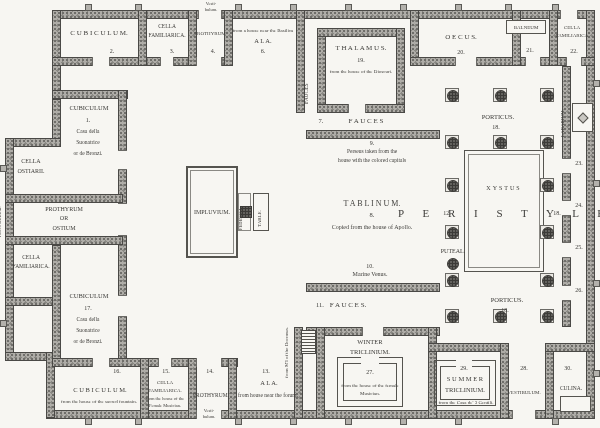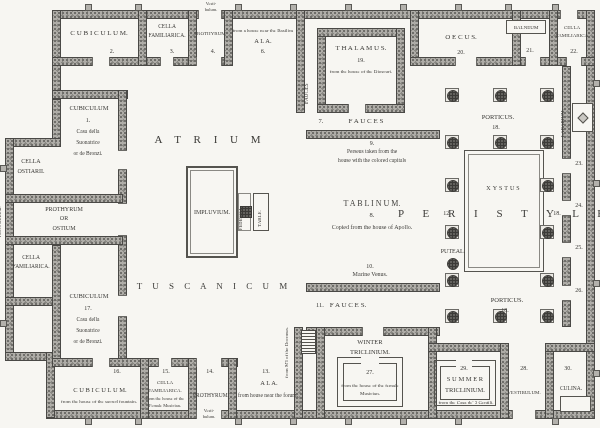--- a/index.html
+++ b/index.html
@@ -199,22 +199,20 @@
     </div>
   <div class="colbase" style="left:493px;top:309px">
       <div class="colcirc"></div>
     </div>
   <div class="colbase" style="left:540px;top:309px">
       <div class="colcirc"></div>
     </div>
 
   <div class="colcirc" style="position:absolute;left:447px;top:258px"></div>
 
-  <div class="lb t11" style="left:210px;top:139px">A T R I U M</div>
-  <div class="lb t9" style="left:214px;top:286px">T U S C A N I C U M</div>
 
   <div class="lb t65" style="left:321px;top:121px">7.</div>
   <div class="lb t7" style="left:366px;top:121px">F A U C E S</div>
   <div class="lb t65" style="left:320px;top:305px">11.</div>
   <div class="lb t7" style="left:348px;top:305px">F A U C E S.</div>
   <div class="vt t55" style="left:304px;top:58px;height:46px">FAUCES</div>
 
   <div class="lb t6" style="left:372px;top:143px">9.</div>
   <div class="lb t55" style="left:372px;top:152px">Perseus taken from the</div>
   <div class="lb t55" style="left:372px;top:161px">house with the colored capitals</div>

